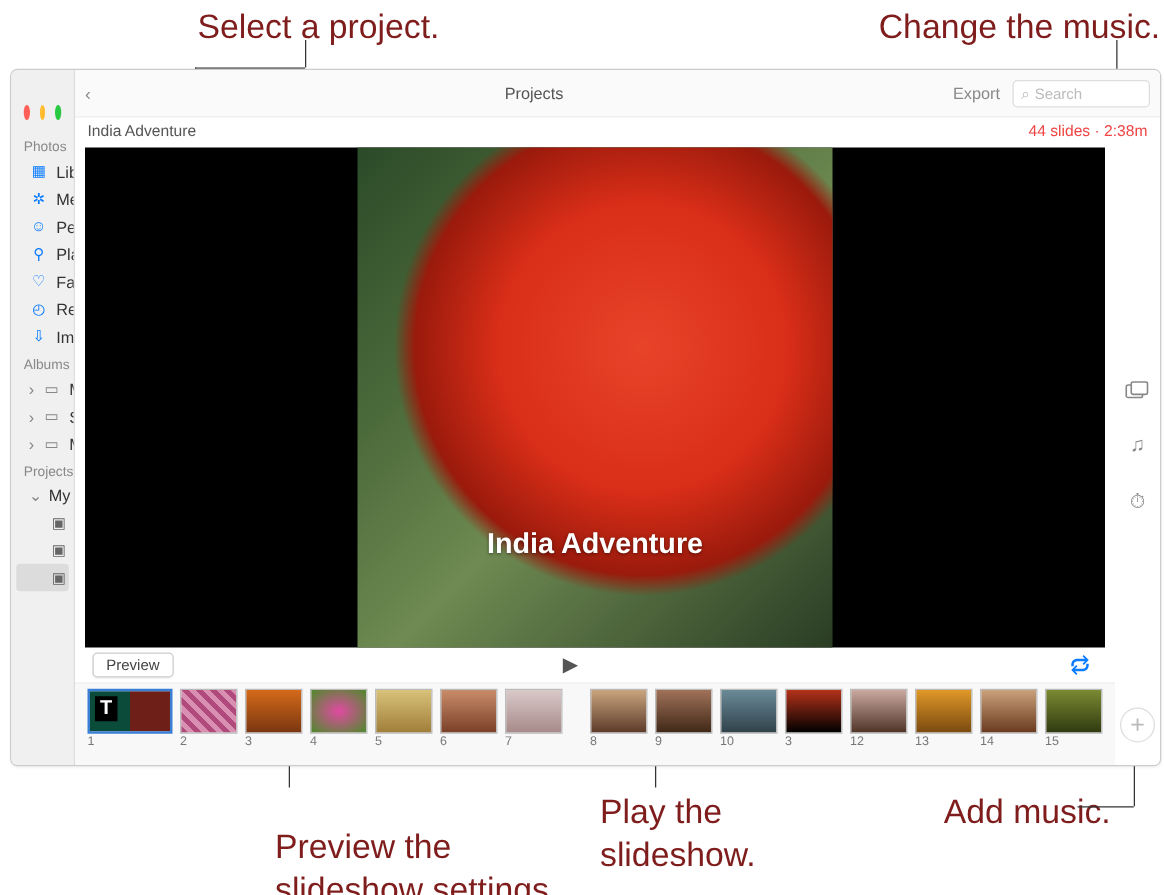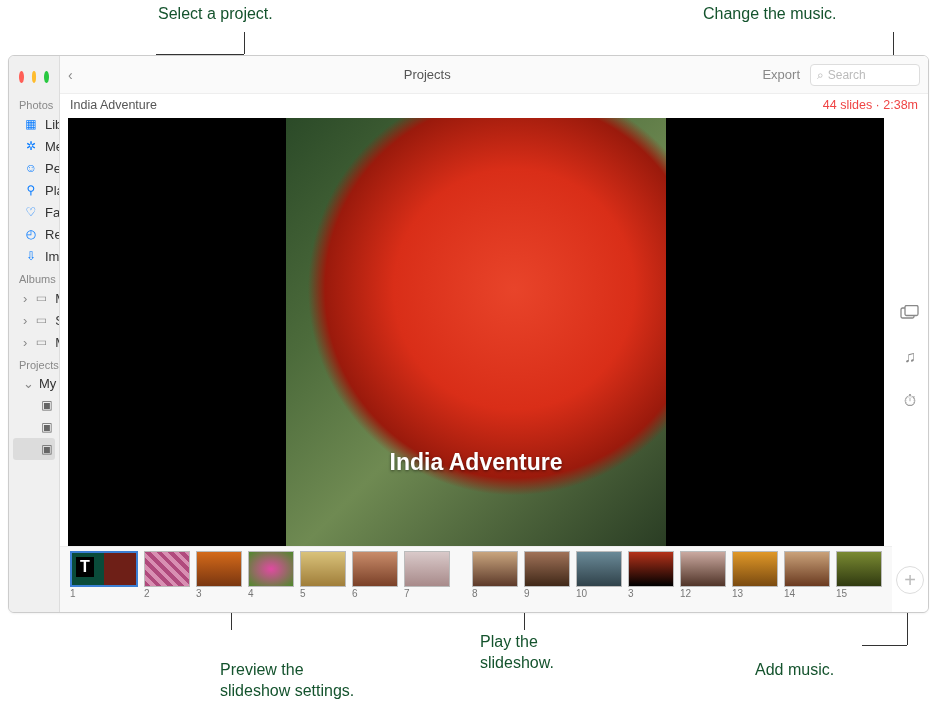--- a/index.html
+++ b/index.html
@@ -1,19 +1,19 @@
 <!DOCTYPE html>
 <html><head>
 <meta charset="utf-8">
 <style>
   * { box-sizing: border-box; margin: 0; padding: 0; font-family: -apple-system, "Helvetica Neue", Helvetica, Arial, sans-serif; }
   body { background: #fff; width: 931px; height: 716px; position: relative; font-size: 13px; color: #333; }
 
   
-  .callout { position: absolute; font-size: 16px; color: #14532d; line-height:1.3; }
+  .callout { position: absolute; font-size: 27px; color: #7f1d1d; line-height:1.3; }
   .callout-line { position: absolute; background: #333; }
 
   
   .app-window {
     position: absolute;
     top: 55px; left: 8px;
     width: 921px; height: 558px;
     background: #f6f6f6;
     border: 1px solid #ccc;
     border-radius: 6px;
@@ -24,21 +24,21 @@
   }
 
   
   .sidebar {
     width: 145px;
     height: 100%;
     background: #f0f0f0;
     border-right: 1px solid #ddd;
     display: flex;
     flex-direction: column;
-    padding-top: 9px;
+    padding-top: 22px;
     overflow: hidden;
   }
   .traffic { display:flex; gap:8px; padding:6px 10px 10px 10px; }
   .tdot { width:12px; height:12px; border-radius:50%; }
   .tclose{background:#ff5f57;} .tmin{background:#febc2e;} .tmax{background:#28c840;}
 
   .section-label { font-size:11px; color:#888; padding: 6px 10px 2px 10px; }
   .side-item { display:flex; align-items:center; gap:6px; padding:3px 10px 3px 14px; font-size:13px; color:#333; cursor:default; white-space:nowrap; overflow:hidden; text-overflow:ellipsis;}
   .side-item .ic { width:16px; height:16px; display:flex; align-items:center; justify-content:center; color:#0a7cff; font-size:12px; flex-shrink:0; }
   .side-item.sub { padding-left:30px; font-size:12.5px; }
@@ -118,21 +118,21 @@
 <div class="callout-line" style="top:32px; left:893px; width:1px; height:262px;"></div>
 
 <div class="callout" style="top:660px; left:220px; white-space:pre-line;">Preview the
 slideshow settings.</div>
 <div class="callout-line" style="top:590px; left:231px; width:1px; height:40px;"></div>
 
 <div class="callout" style="top:632px; left:480px; white-space:pre-line;">Play the
 slideshow.</div>
 <div class="callout-line" style="top:590px; left:524px; width:1px; height:40px;"></div>
 
-<div class="callout" style="top:660px; left:755px;">Add music.</div>
+<div class="callout" style="top:632px; left:755px;">Add music.</div>
 <div class="callout-line" style="top:382px; left:907px; width:1px; height:263px;"></div>
 <div class="callout-line" style="top:645px; left:862px; width:45px; height:1px;"></div>
 
 <div class="app-window">
 
   <div class="sidebar">
     <div class="traffic">
       <div class="tdot tclose"></div>
       <div class="tdot tmin"></div>
       <div class="tdot tmax"></div>
@@ -218,20 +218,29 @@
     </div>
 
     <div class="content-row">
       <div class="viewer-wrap">
         <div class="viewer">
           <div class="photo">
             <div class="photo-title">India Adventure</div>
           </div>
         </div>
 
+        <div class="controls">
+          <div class="preview-btn">Preview</div>
+          <div class="play-btn">▶</div>
+          <div class="loop-btn">
+            <svg width="20" height="16" viewBox="0 0 20 16">
+                <path d="M3 8c0-3 2-5 5-5h6l-2-2 1-1 4 4-4 4-1-1 2-2H8C6 5 5 6 5 8v1H3zM17 8c0 3-2 5-5 5H6l2 2-1 1-4-4 4-4 1 1-2 2h6c2 0 3-1 3-3V7h2z" fill="#0a7cff"></path>
+              </svg>
+          </div>
+        </div>
 
         <div class="film">
           <div class="thumb title">
               <div class="img"></div>
               <div class="num">1</div>
             </div>
           <div class="thumb">
               <div class="img t2"></div>
               <div class="num">2</div>
             </div>

